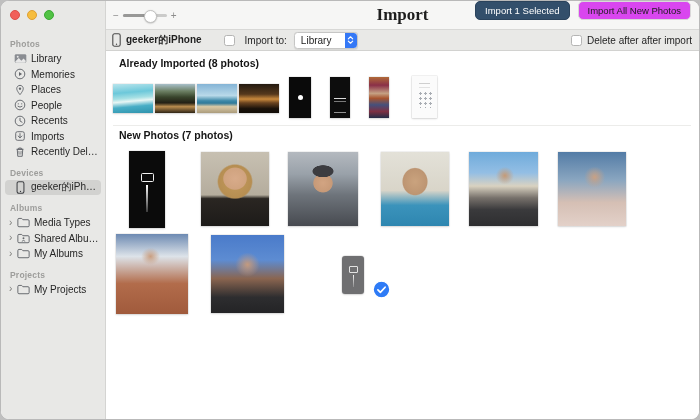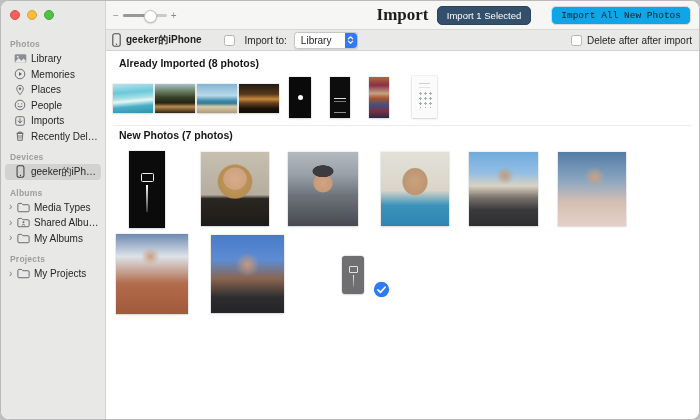--- a/index.html
+++ b/index.html
@@ -20,24 +20,24 @@
   .sb-icon{width:14px;flex:0 0 14px;display:inline-flex;align-items:center;justify-content:center;margin-right:4px;}
   .sb-label{overflow:hidden;text-overflow:ellipsis;}
 
   
   .toolbar{position:absolute;left:105px;right:0;top:0;height:28px;background:#f6f6f5;display:flex;align-items:center;}
   .zoom-slider{display:flex;align-items:center;margin-left:7px;gap:4px;color:#8c8c8c;font-size:10px;}
   .zs-track{position:relative;width:44px;height:3px;background:#cbcbca;border-radius:2px;}
   .zs-fill{position:absolute;left:0;top:0;height:3px;width:60%;background:#989897;border-radius:2px;}
   .zs-knob{position:absolute;left:60%;top:50%;width:11px;height:11px;margin:-5.5px 0 0 -5.5px;background:#fff;border:0.5px solid #c2c2c1;border-radius:50%;box-shadow:0 .5px 1.5px rgba(0,0,0,.25);}
   .tb-title{position:absolute;left:50%;top:0;height:32px;line-height:28px;transform:translateX(-50%);font-size:17px;font-weight:700;color:#1d1d1d;font-family:Liberation Serif, serif;}
-  .tb-buttons{position:absolute;right:8px;top:0;height:28px;display:flex;align-items:center;gap:20px;}
+  .tb-buttons{position:absolute;right:8px;top:0;height:28px;display:flex;align-items:flex-start;gap:8px;}
   .btn{height:19px;line-height:17px;padding:0 9px;border-radius:5px;font-size:9.5px;white-space:nowrap;border:0.5px solid transparent;font-family:inherit;}
   .btn.primary{background:#334f6b;color:#fff;border-color:#2b435c;}
-  .btn.plain{background:#0ea5e9;color:#1d1d1d;border-color:#d9d9d8;font-family:Liberation Mono, monospace;}
+  .btn.plain{background:#d946ef;color:#1d1d1d;border-color:#d9d9d8;}
 
   
   .device-bar{position:absolute;left:105px;right:0;top:28px;height:22px;background:#e9e9e7;border-top:1px solid #d8d8d6;border-bottom:1px solid #d2d2d0;box-sizing:border-box;display:flex;align-items:center;font-size:10px;color:#1f1f1f;}
   .db-phone{margin-left:6px;display:inline-flex;align-items:center;}
   .db-name{margin-left:5px;font-weight:700;}
   .checkbox{width:11px;height:11px;background:#fff;border:0.5px solid #b5b5b4;border-radius:2.5px;box-sizing:border-box;flex:0 0 auto;}
   .db-open-cb{margin-left:22px;}
   .db-open-label{margin-left:5px;}
   .db-importto{margin-left:10px;}
   .select{display:flex;align-items:center;margin-left:7px;height:15px;background:#fff;border:0.5px solid #c6c6c5;border-radius:3.5px;padding-left:6px;box-shadow:0 .5px 1px rgba(0,0,0,.08);}
@@ -107,20 +107,29 @@
         <div class="sb-item">
           <span class="sb-icon">
             <svg width="12" height="12" viewBox="0 0 14 14">
               <circle cx="7" cy="7" r="5.6" fill="none" stroke="#63666b" stroke-width="1.1"></circle>
               <circle cx="5" cy="5.6" r="0.7" fill="#63666b"></circle>
               <circle cx="9" cy="5.6" r="0.7" fill="#63666b"></circle>
               <path d="M4.6 8.6 Q7 10.6 9.4 8.6" fill="none" stroke="#63666b" stroke-width="1.1" stroke-linecap="round"></path>
             </svg>
           </span>
           <span class="sb-label">People</span>
+        </div>
+        <div class="sb-item">
+          <span class="sb-icon">
+            <svg width="12" height="12" viewBox="0 0 14 14">
+              <circle cx="7" cy="7" r="5.6" fill="none" stroke="#63666b" stroke-width="1.1"></circle>
+              <path d="M7 3.8 L7 7 L9.4 8.4" fill="none" stroke="#63666b" stroke-width="1.1" stroke-linecap="round"></path>
+            </svg>
+          </span>
+          <span class="sb-label">Recents</span>
         </div>
         <div class="sb-item">
           <span class="sb-icon">
             <svg width="12" height="12" viewBox="0 0 14 14">
               <rect x="2" y="2" width="10" height="10" rx="2" fill="none" stroke="#63666b" stroke-width="1.1"></rect>
               <path d="M7 4.2 L7 9 M4.8 7 L7 9.2 L9.2 7" fill="none" stroke="#63666b" stroke-width="1.1" stroke-linecap="round" stroke-linejoin="round"></path>
             </svg>
           </span>
           <span class="sb-label">Imports</span>
         </div>

